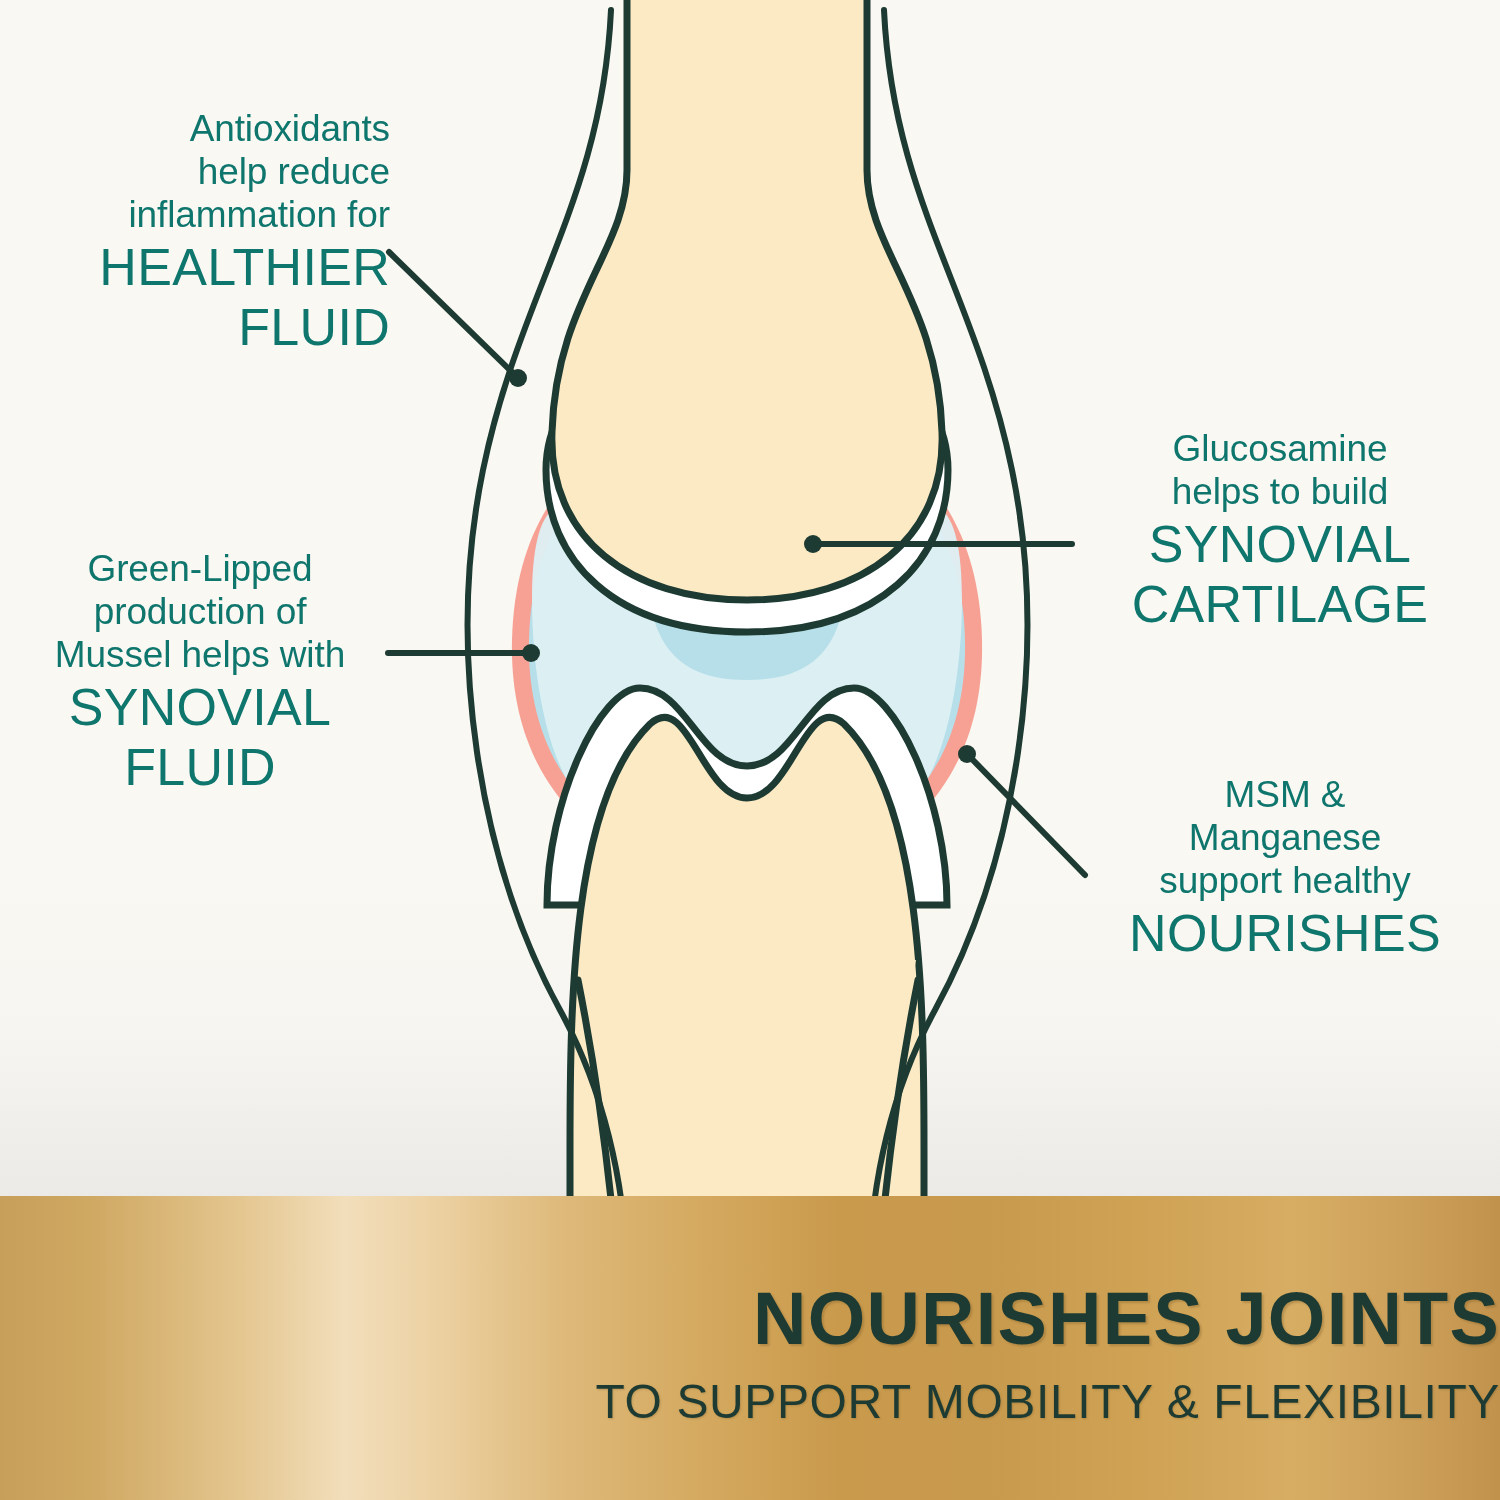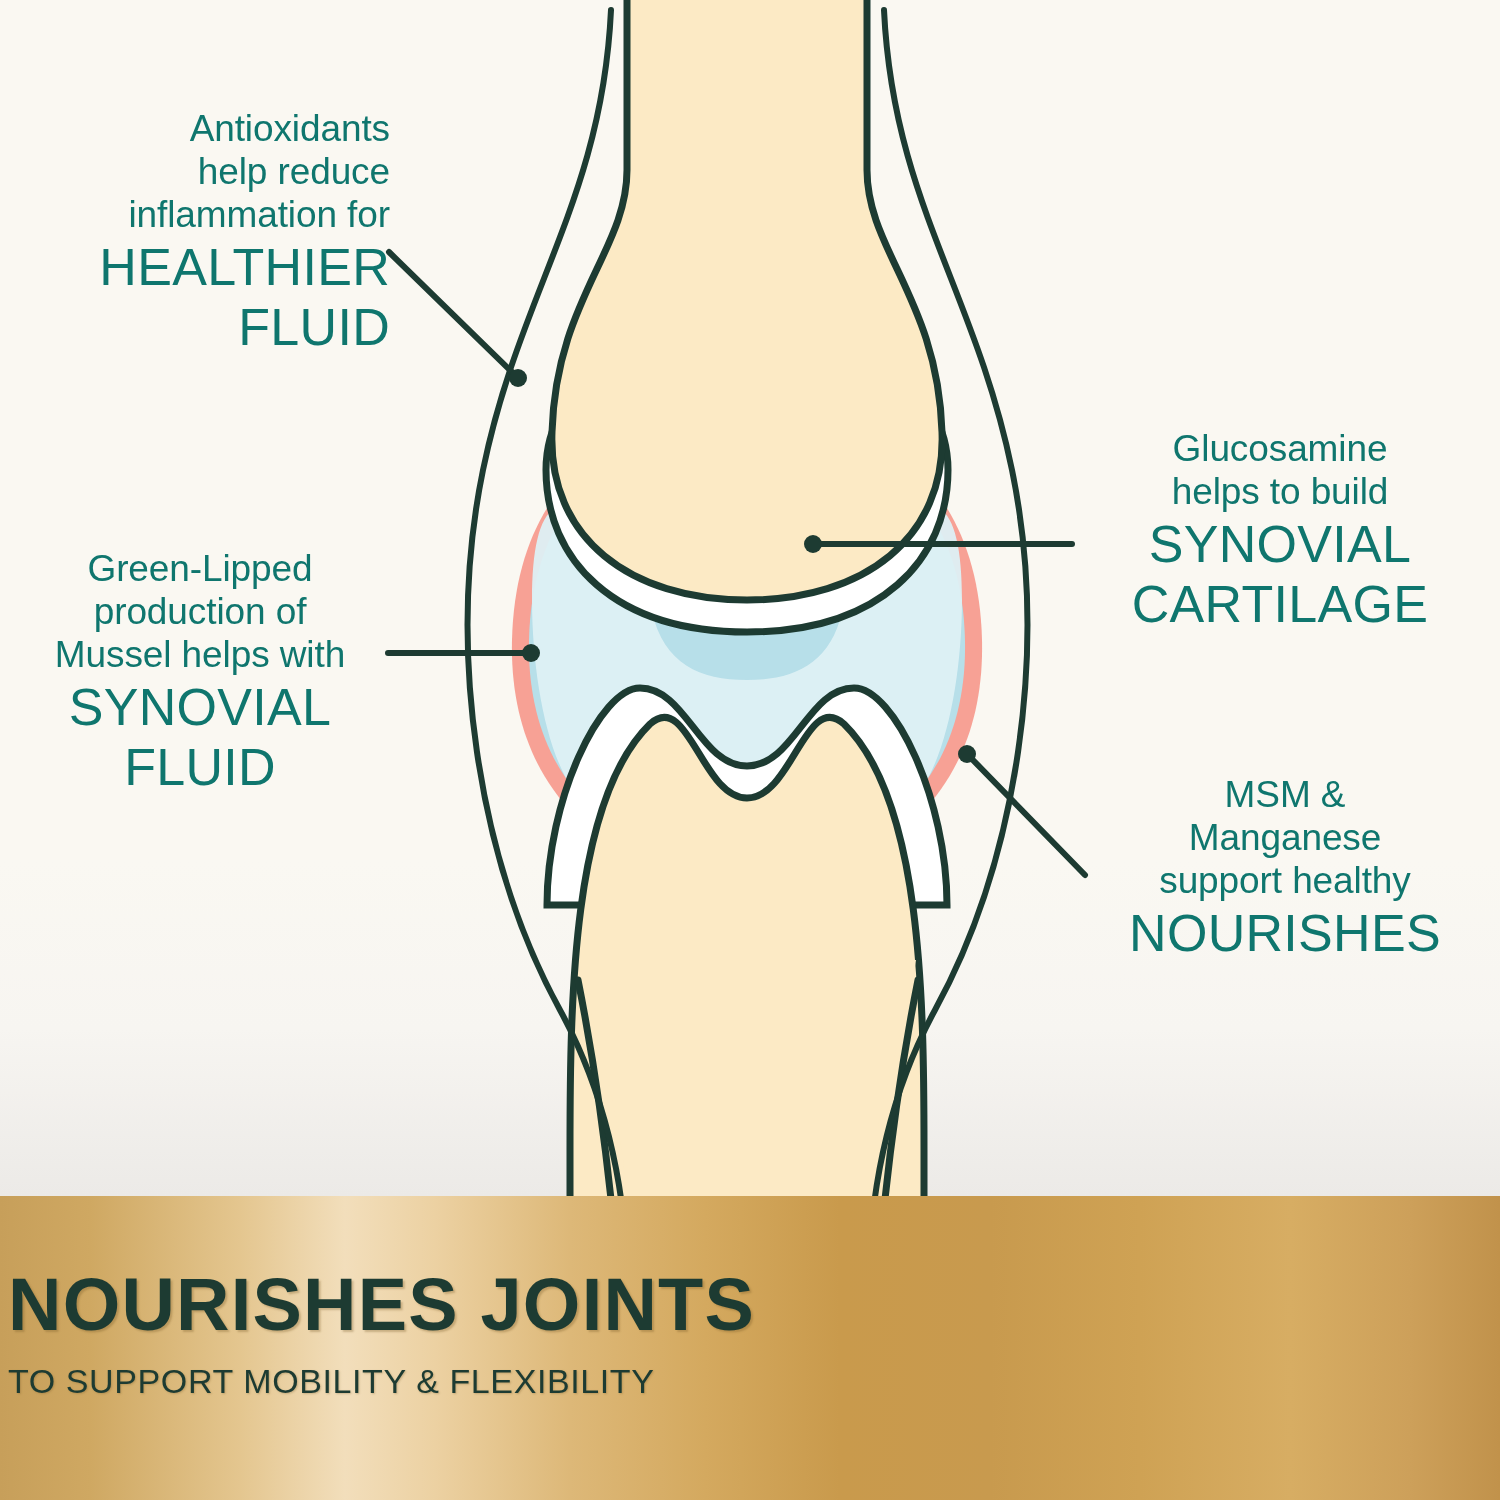--- a/index.html
+++ b/index.html
@@ -74,37 +74,36 @@
         #c89a4e 66%,
         #cfa254 76%,
         #d7ad63 86%,
         #cda05a 94%,
         #c1924b 100%);
   }
   #banner-inner {
     position: absolute;
     left: 0;
     right: 0;
-    top: 72px;
-    text-align: left;
+    top: 86px;
+    text-align: right;
     color: #1d3b32;
-    padding-left: 8px;
   }
   #banner-title {
     display: block;
     font-size: 74px;
     font-weight: 700;
     letter-spacing: 1.2px;
     line-height: 1.0;
     text-shadow: 2px 2px 2px rgba(120,90,40,0.33);
   }
   #banner-sub {
     display: block;
     margin-top: 22px;
-    font-size: 34px;
+    font-size: 48px;
     font-weight: 400;
     letter-spacing: 0.6px;
     line-height: 1.0;
     text-shadow: 1px 1px 2px rgba(120,90,40,0.3);
   }
 </style>
 </head>
 <body>
 
 <div id="page">

